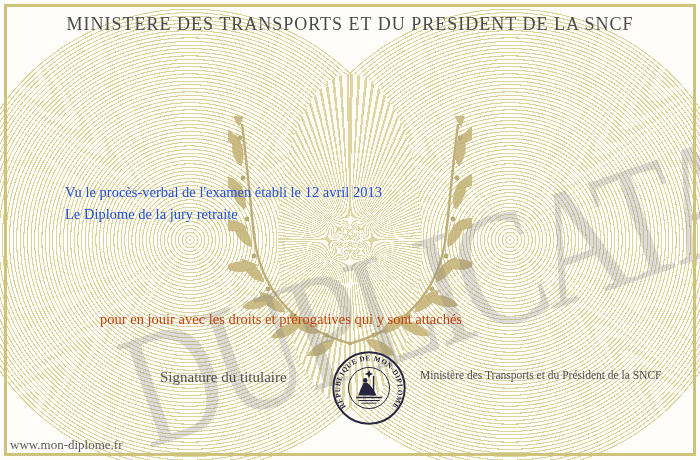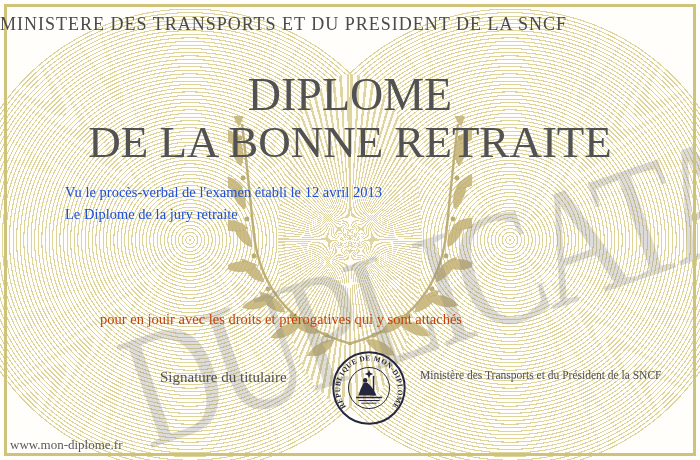--- a/index.html
+++ b/index.html
@@ -25,21 +25,21 @@
   }
   .wreath{position:absolute;left:228px;top:116px;z-index:2;opacity:.88;}
   .watermark{
     position:absolute;left:130px;top:322px;z-index:3;
     font-size:165px;line-height:150px;white-space:nowrap;letter-spacing:-8px;
     color:rgba(125,125,125,0.26);
     transform:rotate(-19deg) scaleX(0.78);transform-origin:0 50%;
     pointer-events:none;
   }
   .header{
-    position:absolute;top:14px;left:0;width:100%;text-align:left;z-index:5;
+    position:absolute;top:14px;left:0;width:100%;text-align:center;z-index:5;
     font-size:18px;letter-spacing:1px;color:#4a4a4a;
   }
   .title{
     position:absolute;top:72px;left:0;width:100%;text-align:center;z-index:5;color:#525252;
   }
   .title .t1{font-size:46px;line-height:46px;}
   .title .t2{font-size:45px;line-height:48px;}
   .body-text{
     position:absolute;left:65px;top:181px;z-index:5;
     font-size:14.5px;line-height:22px;color:#1d4ed8;
@@ -115,24 +115,20 @@
       </g>
     </g>
   </svg>
 
   <div class="watermark">DUPLICATA</div>
 
   <div class="frame"></div>
 
   <div class="header">MINISTERE DES TRANSPORTS ET DU PRESIDENT DE LA SNCF</div>
 
-  <div class="title">
-    <div class="t1">DIPLOME</div>
-    <div class="t2">DE LA BONNE RETRAITE</div>
-  </div>
 
   <div class="body-text">
     <div>Vu le procès-verbal de l'examen établi le 12 avril 2013</div>
     <div>Le Diplome de la jury retraite</div>
   </div>
 
   <div class="rights">pour en jouir avec les droits et prérogatives qui y sont attachés</div>
 
   <div class="sig-label">Signature du titulaire</div>
   <div class="ministry-label">Ministère des Transports et du Président de la SNCF</div>

